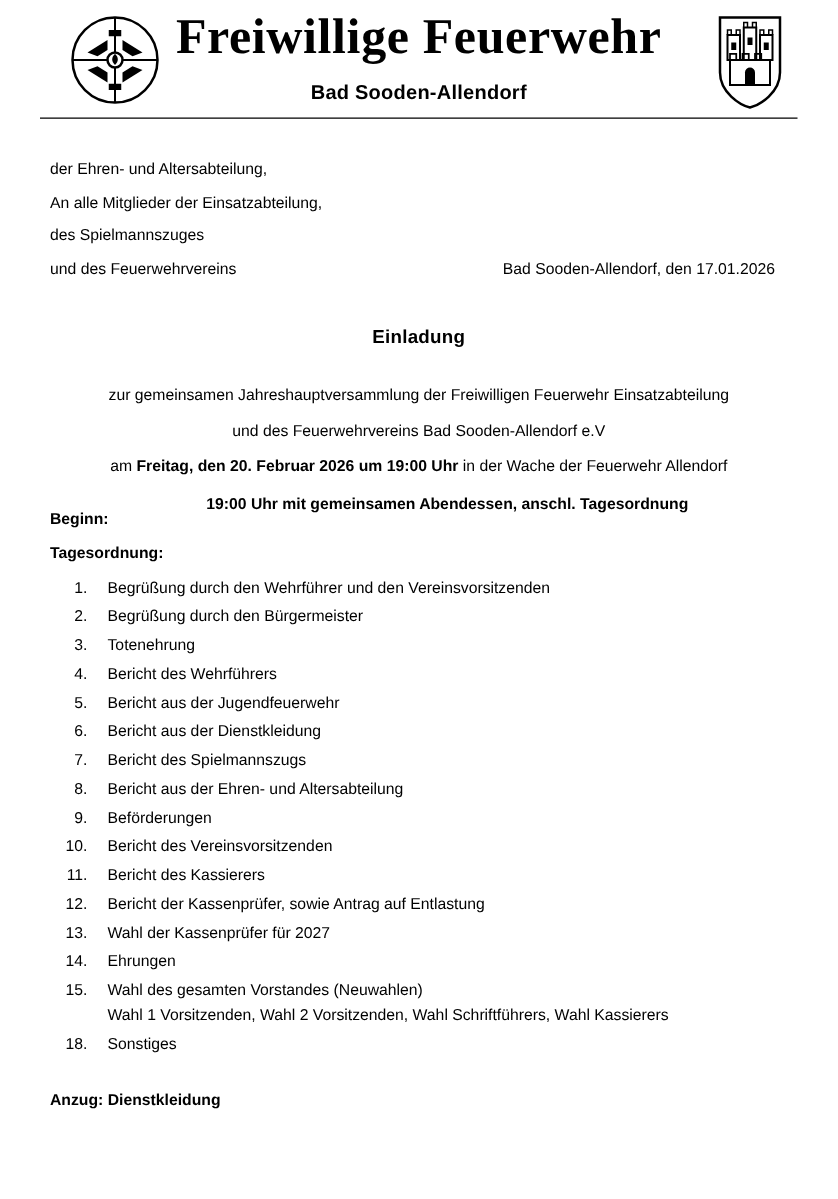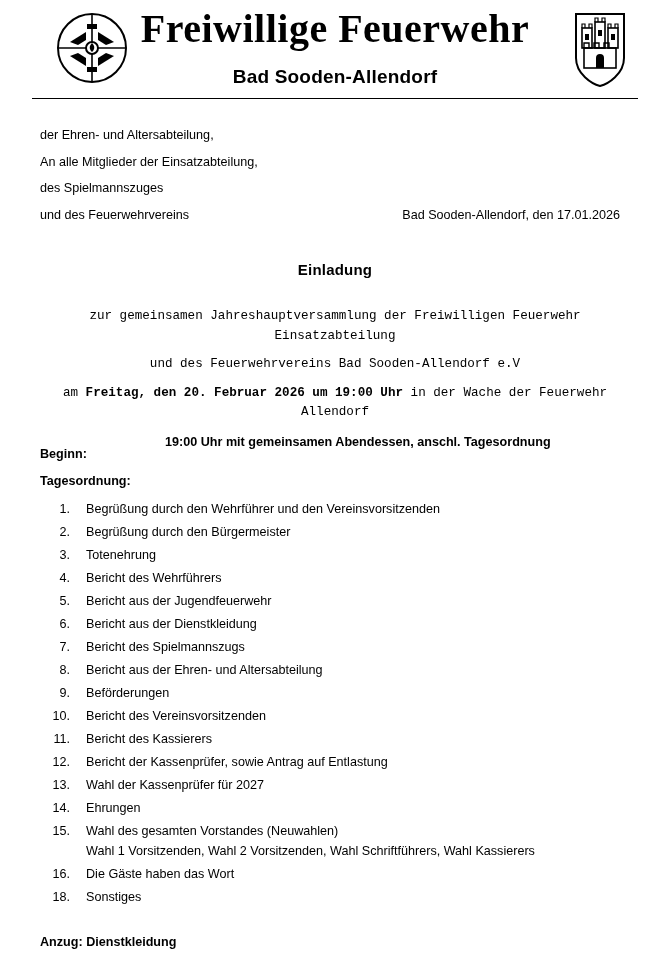--- a/index.html
+++ b/index.html
@@ -38,21 +38,21 @@
     font-weight: bold;
     font-size: 40px;
     letter-spacing: 0.5px;
     line-height: 1.05;
     margin-top: 4px;
     white-space: nowrap;
   }
   .org-subtitle {
     font-family: "Liberation Sans", sans-serif;
     font-weight: bold;
-    font-size: 19px;
+    font-size: 16px;
     margin-top: 16px;
     letter-spacing: 0.2px;
   }
   .header-rule {
     border-bottom: 1.5px solid #000;
     margin: 10px 0 0 0;
   }
 
   
   .logo-left {
@@ -98,21 +98,20 @@
     font-size: 15px;
     margin-top: 26px;
     letter-spacing: 0.2px;
   }
   .intro {
     text-align: center;
     margin-top: 26px;
   }
   .intro p {
     margin: 0 0 9px 0;
-    font-family: Liberation Mono, monospace;
   }
   .bold { font-weight: bold; }
   .beginn-row {
     margin-top: 10px;
     display: flex;
   }
   .beginn-label {
     font-weight: bold;
     width: 125px;
     flex: 0 0 125px;
@@ -287,24 +286,20 @@
         </li>
       <li>
           <span class="num">14.</span>
           <span class="txt">Ehrungen</span>
         </li>
       <li>
           <span class="num">15.</span>
           <span class="txt"><span>Wahl des gesamten Vorstandes (Neuwahlen)</span><span class="sub">Wahl 1 Vorsitzenden, Wahl 2 Vorsitzenden, Wahl Schriftführers, Wahl Kassierers</span></span>
         </li>
       <li>
-          <span class="num">16.</span>
-          <span class="txt">Die Gäste haben das Wort</span>
-        </li>
-      <li>
           <span class="num">18.</span>
           <span class="txt">Sonstiges</span>
         </li>
     </ol>
 
     <div class="anzug">Anzug: Dienstkleidung</div>
 
   </div>
 </div>
 

